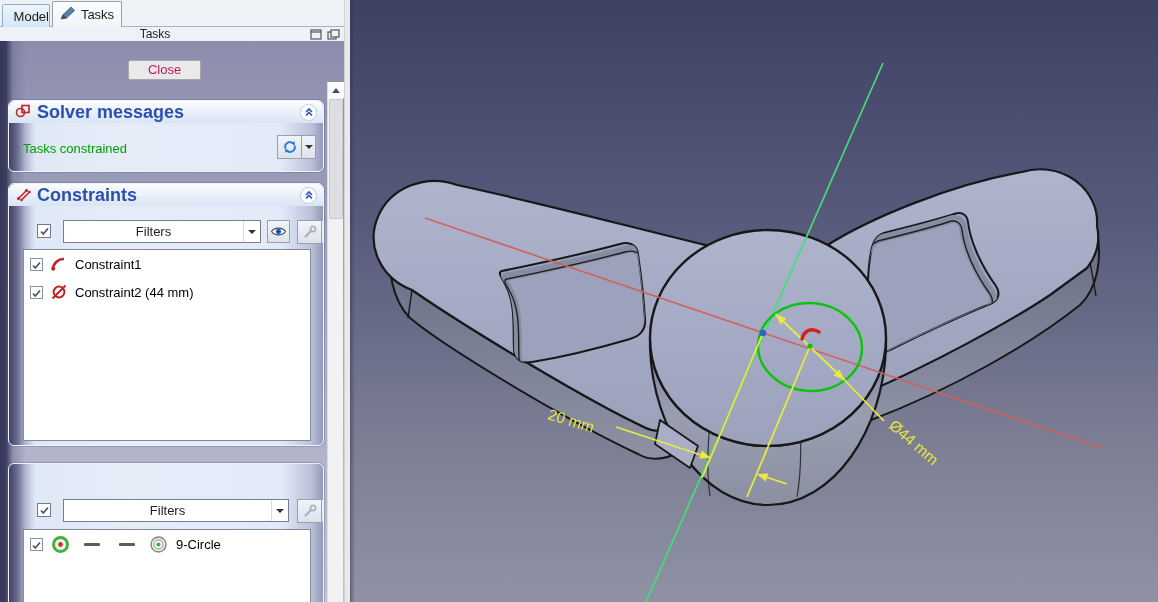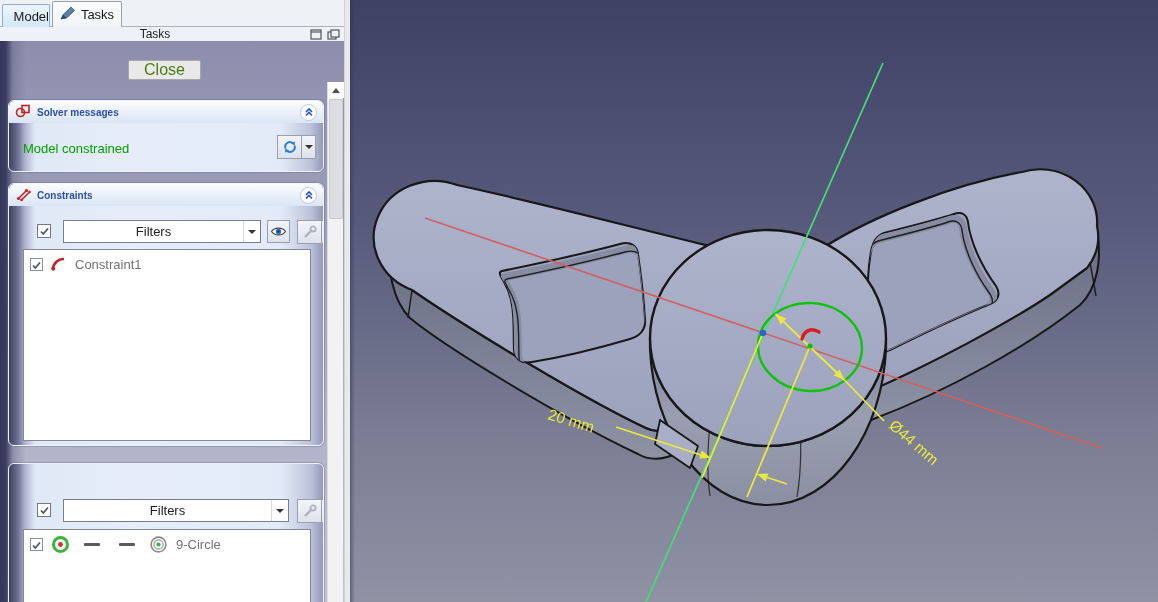--- a/index.html
+++ b/index.html
@@ -19,27 +19,27 @@
   #paneltitle .ttl { flex:1; text-align:center; font-size:12px; color:#222; }
   .titlebtn { width:13px; height:11px; margin-right:4px; position:relative; }
   .titlebtn svg { display:block; }
 
   #panelbody { position:absolute; left:0; top:41px; width:344px; height:561px;
     background:linear-gradient(#8c8ead, #a9abc2 55%, #c0c2d5); }
   #panelbody::before { content:""; position:absolute; left:0; top:0; bottom:0; width:26px;
     background:linear-gradient(90deg, #343759 0px, #3b3e60 6px, rgba(110,113,146,.55) 13px, rgba(110,113,146,0) 26px); z-index:0; }
 
   .btn-close { position:absolute; left:128px; top:19px; width:73px; height:20px; background:#e9e9e9;
-    border:1px solid #a8a8a8; border-radius:2px; font-size:16px; color:#4d7c0f; text-align:center; line-height:18px; }
+    border:1px solid #a8a8a8; border-radius:2px; font-size:13px; color:#be185d; text-align:center; line-height:18px; }
 
   .group { position:absolute; left:8px; width:316px; border:1px solid #eff3fa; border-radius:6px;
     box-shadow:0 0 0 1px rgba(80,90,140,.30); z-index:1;
     background:linear-gradient(90deg,#3e4163 0px,#6e7192 9px,#aeb3cf 16px,#dfe8f6 26px,#e6edf9 120px,#e2eaf8 272px,#bcc2da 302px,#8d92b2 316px); overflow:hidden; }
   .group-header { height:22px; background:linear-gradient(#fbfdfe,#d9e4f4); display:flex; align-items:center; padding:0 6px; border-radius:5px 5px 0 0; }
-  .group-title { font-weight:bold; color:#2c4fb0; font-size:10px; margin-left:6px;text-align:right; }
+  .group-title { font-weight:bold; color:#2c4fb0; font-size:18px; margin-left:6px;text-align:right; }
   .chev { margin-left:auto; width:17px; height:17px; border-radius:50%; background:#fff; border:1px solid #bccadf; display:flex; align-items:center; justify-content:center; }
 
   #grp-solver { top:59px; height:72px; }
   #grp-constraints { top:142px; height:263px; }
   #grp-elements { top:422px; height:180px; }
 
   .status-text { position:absolute; left:14px; top:40px; font-size:13px; }
   .splitbtn { position:absolute; display:flex; }
   .sb-main { width:25px; height:24px; background:linear-gradient(#f2f4f8,#dde2ec); border:1px solid #98a0b0; display:flex; align-items:center; justify-content:center; }
   .sb-arrow { width:14px; height:24px; background:linear-gradient(#f2f4f8,#dde2ec); border:1px solid #98a0b0; border-left:none; display:flex; align-items:center; justify-content:center; }
@@ -50,21 +50,21 @@
   .cb svg { display:block; margin:1px 0 0 1px; }
   .combo { position:absolute; height:23px; background:#fff; border:1px solid #777e8c; display:flex; align-items:center; }
   .combo .cval { flex:1; text-align:center; font-size:13px; color:#222; }
   .combo .cdrop { width:17px; height:100%; display:flex; align-items:center; justify-content:center; border-left:1px solid #d7dbe2; }
   .sqbtn { position:absolute; width:23px; height:23px; background:linear-gradient(#f2f4f8,#dde2ec); border:1px solid #98a0b0; display:flex; align-items:center; justify-content:center; }
 
   .listbox { position:absolute; left:14px; width:288px; background:#fff; border:1px solid #7f8b99; }
   .lrow { position:relative; height:28px; display:flex; align-items:center; padding-left:6px; gap:7px; }
   .lrow .cb2 { width:13px; height:13px; background:#fff; border:1px solid #8a929e; flex:none; }
   .lrow .licon { width:18px; height:18px; flex:none; }
-  .lrow .ltext { font-size:13px; color:#737373; }
+  .lrow .ltext { font-size:13px; color:#000000; }
   .dashsep { width:16px; height:3px; background:#5c5c5c; border-radius:1px; flex:none; margin:0 6px; }
 
   
   #pscroll { position:absolute; left:327px; top:41px; width:16px; height:561px; background:#f2f2f2; border-left:1px solid #dcdcdc; z-index:3; }
   .sc-btn { position:absolute; left:0; width:16px; height:16px; background:#fdfdfd; display:flex; align-items:center; justify-content:center; }
   .tri-up { width:0; height:0; border-left:4px solid transparent; border-right:4px solid transparent; border-bottom:5px solid #505050; }
   .sc-thumb { position:absolute; left:1px; width:14px; top:17px; height:120px; background:#dcdee2; border:1px solid #c8cacd; border-radius:2px; }
 
   
   #splitter { position:absolute; left:344px; top:0; width:6px; height:602px; background:#e9e9ea; border-left:1px solid #d2d2d4; }
@@ -125,21 +125,21 @@
             </svg>
           </span>
           <span class="group-title">Solver messages</span>
           <span class="chev">
             <svg width="10" height="10" viewBox="0 0 10 10">
                 <polyline points="2,5 5,2 8,5" fill="none" stroke="#2952b5" stroke-width="1.6"></polyline>
                 <polyline points="2,8.5 5,5.5 8,8.5" fill="none" stroke="#2952b5" stroke-width="1.6"></polyline>
               </svg>
           </span>
         </div>
-        <div class="status-text" style="color:#00a000;">Model constrained</div>
+        <div class="status-text" style="color:#00a000;">Tasks constrained</div>
         <div class="splitbtn" style="left:268px; top:34px;">
           <span class="sb-main">
             <svg width="16" height="16" viewBox="0 0 16 16">
               <path d="M 3.5,9.5 A 4.7 4.7 0 0 1 11,4.3" fill="none" stroke="#2f7fd0" stroke-width="2"></path>
               <polygon points="12.8,2.2 12.9,6.6 8.9,4.6" fill="#2f7fd0"></polygon>
               <path d="M 12.5,6.5 A 4.7 4.7 0 0 1 5,11.7" fill="none" stroke="#2f7fd0" stroke-width="2"></path>
               <polygon points="3.2,13.8 3.1,9.4 7.1,11.4" fill="#2f7fd0"></polygon>
             </svg>
           </span>
           <span class="sb-arrow">
@@ -205,20 +205,32 @@
                   <polyline points="2,5.5 4.3,8 9,2.5" fill="none" stroke="#4a5560" stroke-width="1.7"></polyline>
                 </svg></span>
             <span class="licon">
               <svg width="18" height="18" viewBox="0 0 18 18">
                 <path d="M 3,14 A 10.5 10.5 0 0 1 14,4" fill="none" stroke="#c42222" stroke-width="2.6"></path>
                 <circle cx="3.2" cy="13.8" r="2" fill="#c42222"></circle>
               </svg>
             </span>
             <span class="ltext">Constraint1</span>
           </div>
+          <div class="lrow">
+            <span class="cb2"><svg width="11" height="11" viewBox="0 0 11 11">
+                  <polyline points="2,5.5 4.3,8 9,2.5" fill="none" stroke="#4a5560" stroke-width="1.7"></polyline>
+                </svg></span>
+            <span class="licon">
+              <svg width="18" height="18" viewBox="0 0 18 18">
+                <circle cx="9" cy="9" r="5.4" fill="none" stroke="#c42222" stroke-width="2"></circle>
+                <line x1="2.5" y1="15.5" x2="15.5" y2="2.5" stroke="#c42222" stroke-width="2"></line>
+              </svg>
+            </span>
+            <span class="ltext">Constraint2 (44 mm)</span>
+          </div>
         </div>
       </div>
 
       <div class="group" id="grp-elements">
         <div class="filterrow" style="top:35px;">
           <span class="cb" style="left:12px; top:4px;">
             <svg width="11" height="11" viewBox="0 0 11 11">
                 <polyline points="2,5.5 4.3,8 9,2.5" fill="none" stroke="#4a5560" stroke-width="1.7"></polyline>
               </svg>
           </span>

